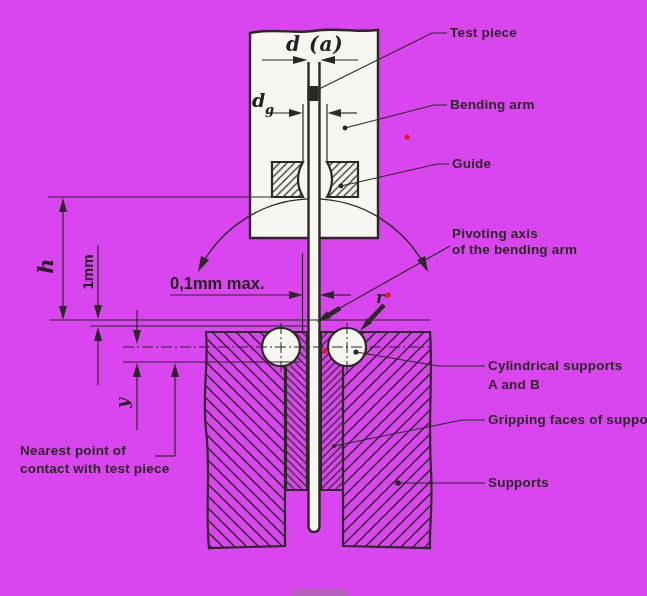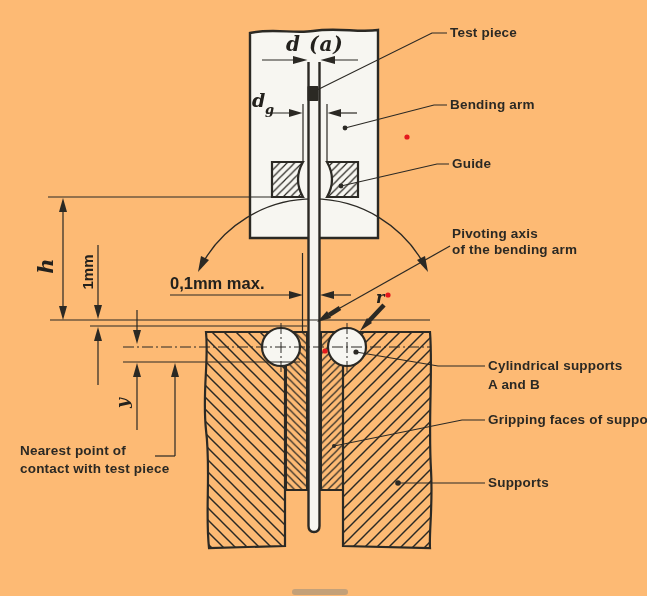--- a/index.html
+++ b/index.html
@@ -1,16 +1,16 @@
 <!DOCTYPE html>
 <html><head>
 <meta charset="utf-8">
 <style>
   html,body{margin:0;padding:0;background:#f7f6f1;}
-  #stage{position:relative;width:647px;height:596px;background:#fdba74;overflow:hidden;
+  #stage{position:relative;width:647px;height:596px;background:#d946ef;overflow:hidden;
          font-family:"Liberation Sans",sans-serif;}
   svg{display:block;}
   .lbl{font-family:"Liberation Sans",sans-serif;font-size:13.5px;font-weight:600;
        fill:#2b2924;letter-spacing:.2px;}
   .dimser{font-family:"DejaVu Serif",serif;font-style:italic;font-weight:700;fill:#23211d;}
   .dimsans{font-family:"Liberation Sans",sans-serif;font-weight:700;fill:#23211d;}
   .ink{stroke:#2b2924;fill:none;}
   .thin{stroke-width:1.2;}
   .fillink{fill:#2b2924;stroke:none;}
 </style>

